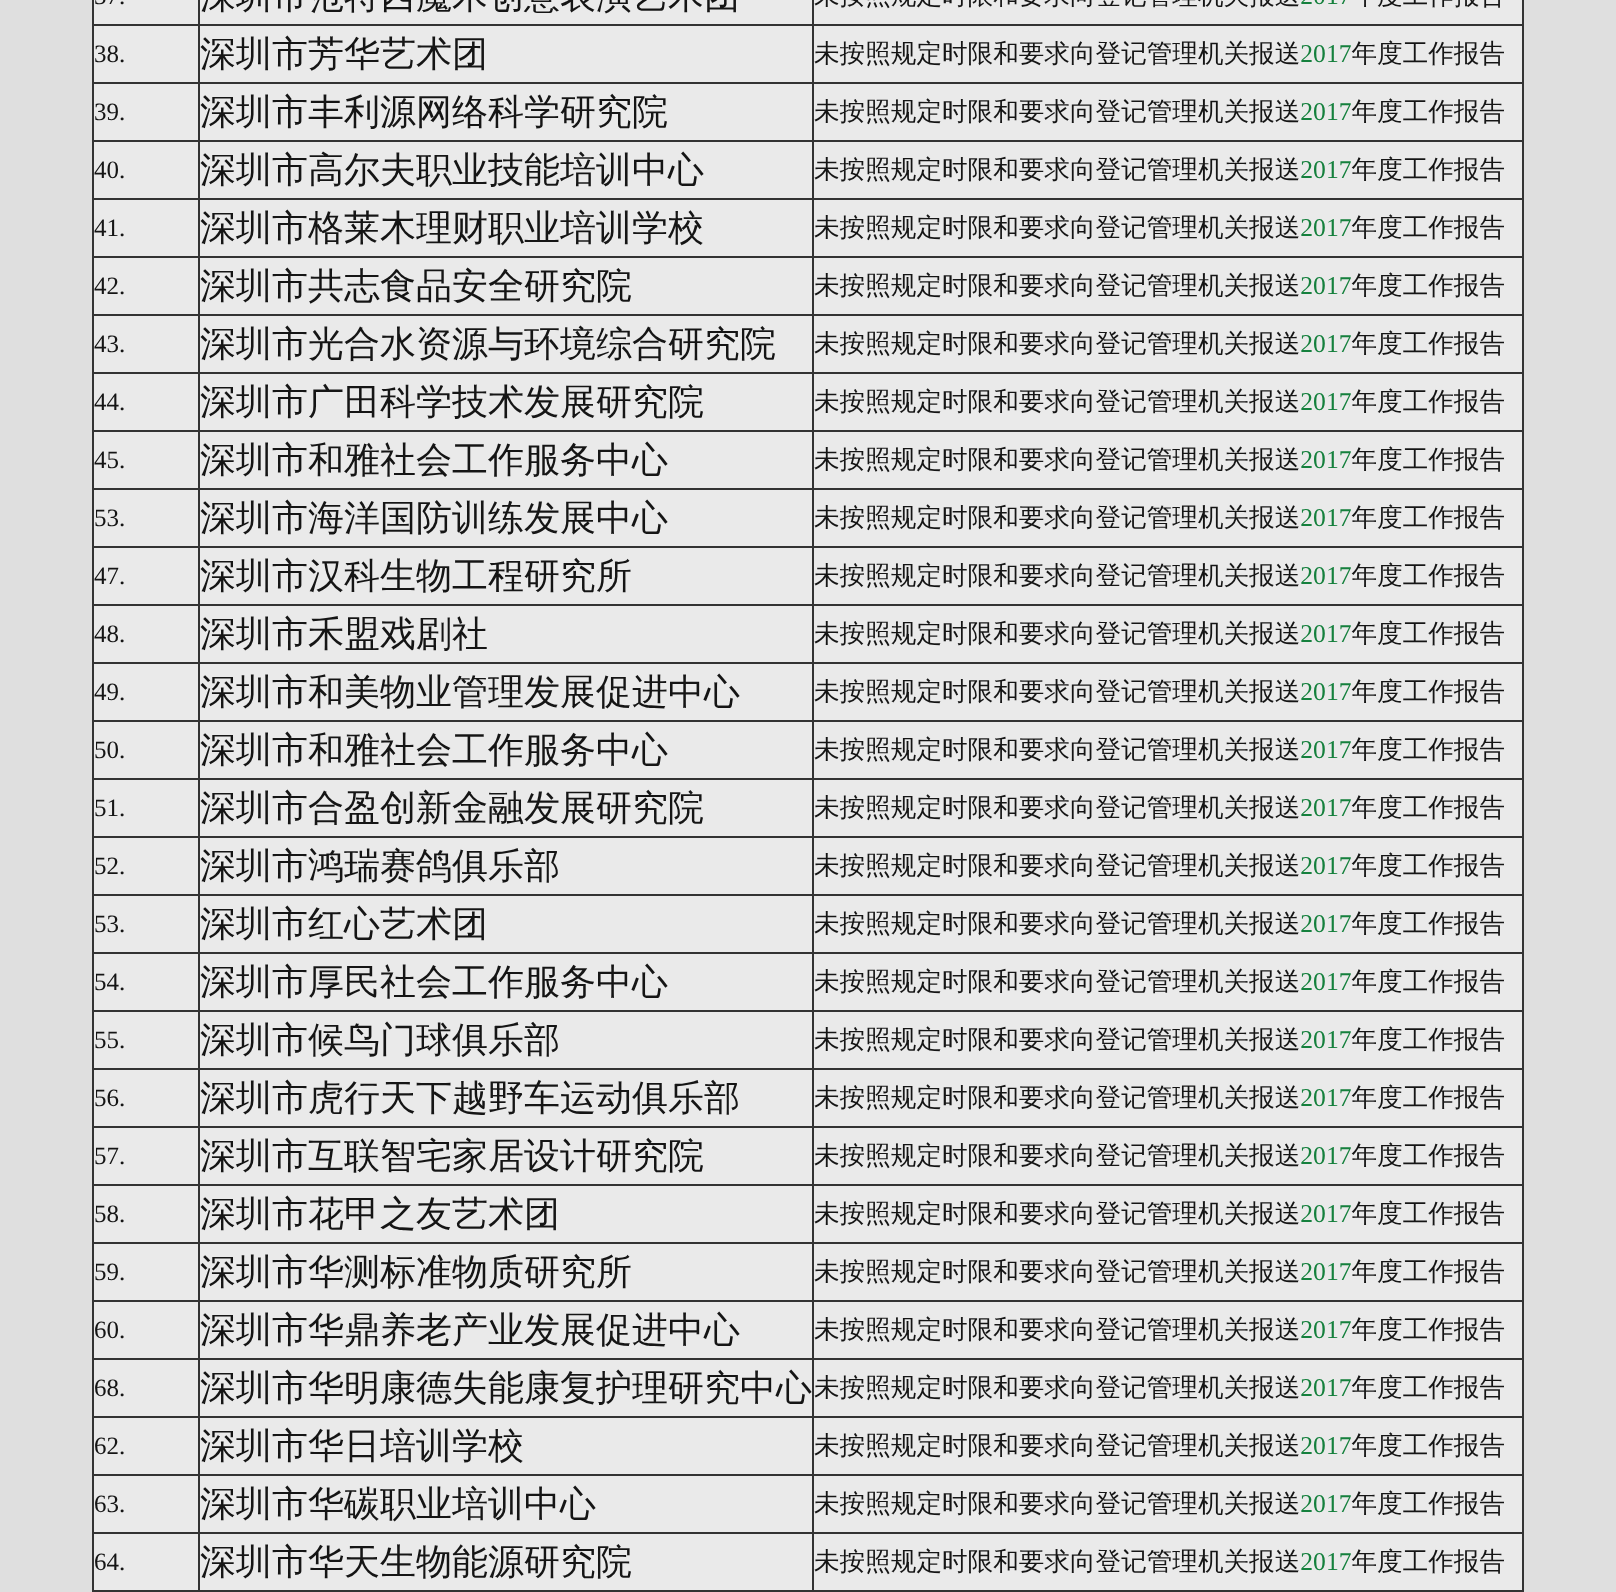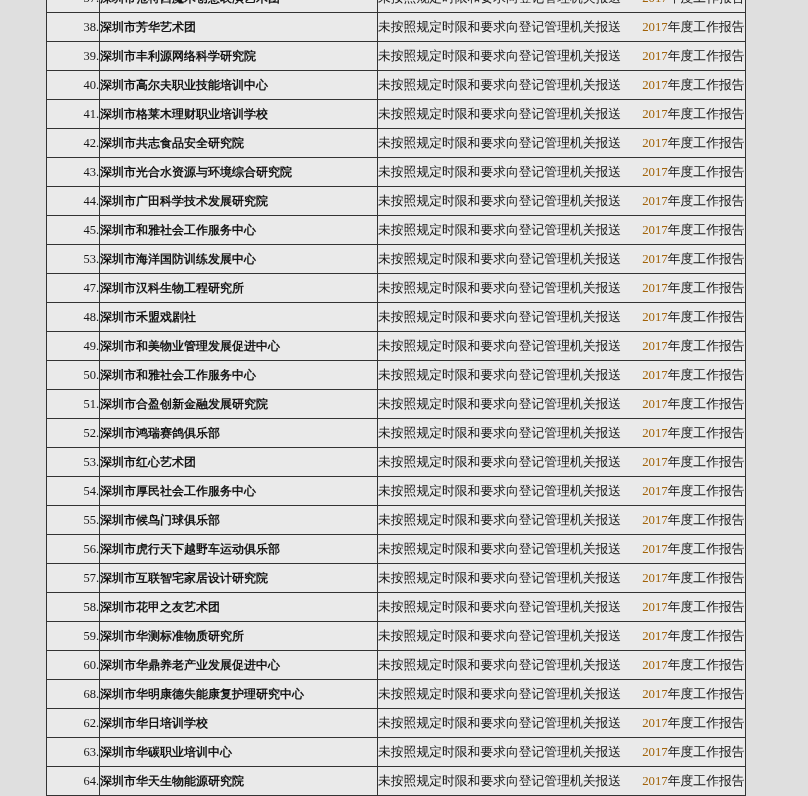--- a/index.html
+++ b/index.html
@@ -31,37 +31,35 @@
     border: 1px solid #333333;
     height: 28px;
     padding: 0;
     color: #151515;
     overflow: hidden;
     white-space: nowrap;
     vertical-align: middle;
   }
   td.col-num {
     width: 52px;
-    text-align: right;
+    text-align: left;
     font-size: 12.5px;
   }
   td.col-name {
     width: 277px;
     padding-left: 3px;
-    font-size: 12px;
-    font-weight: bold;
+    font-size: 18px;
   }
   td.col-reason {
     width: 354px;
     padding-left: 2px;
     font-size: 12.8px;
   }
   td.col-reason .year {
-    color: #a16207;
-    margin-left: 21px;
+    color: #15803d;
   }
 </style>
 </head>
 <body>
 
 <div class="viewport">
   <table class="report-table">
     <tbody id="table-body">
   <tr>
     <td class="col-num">37.</td>

